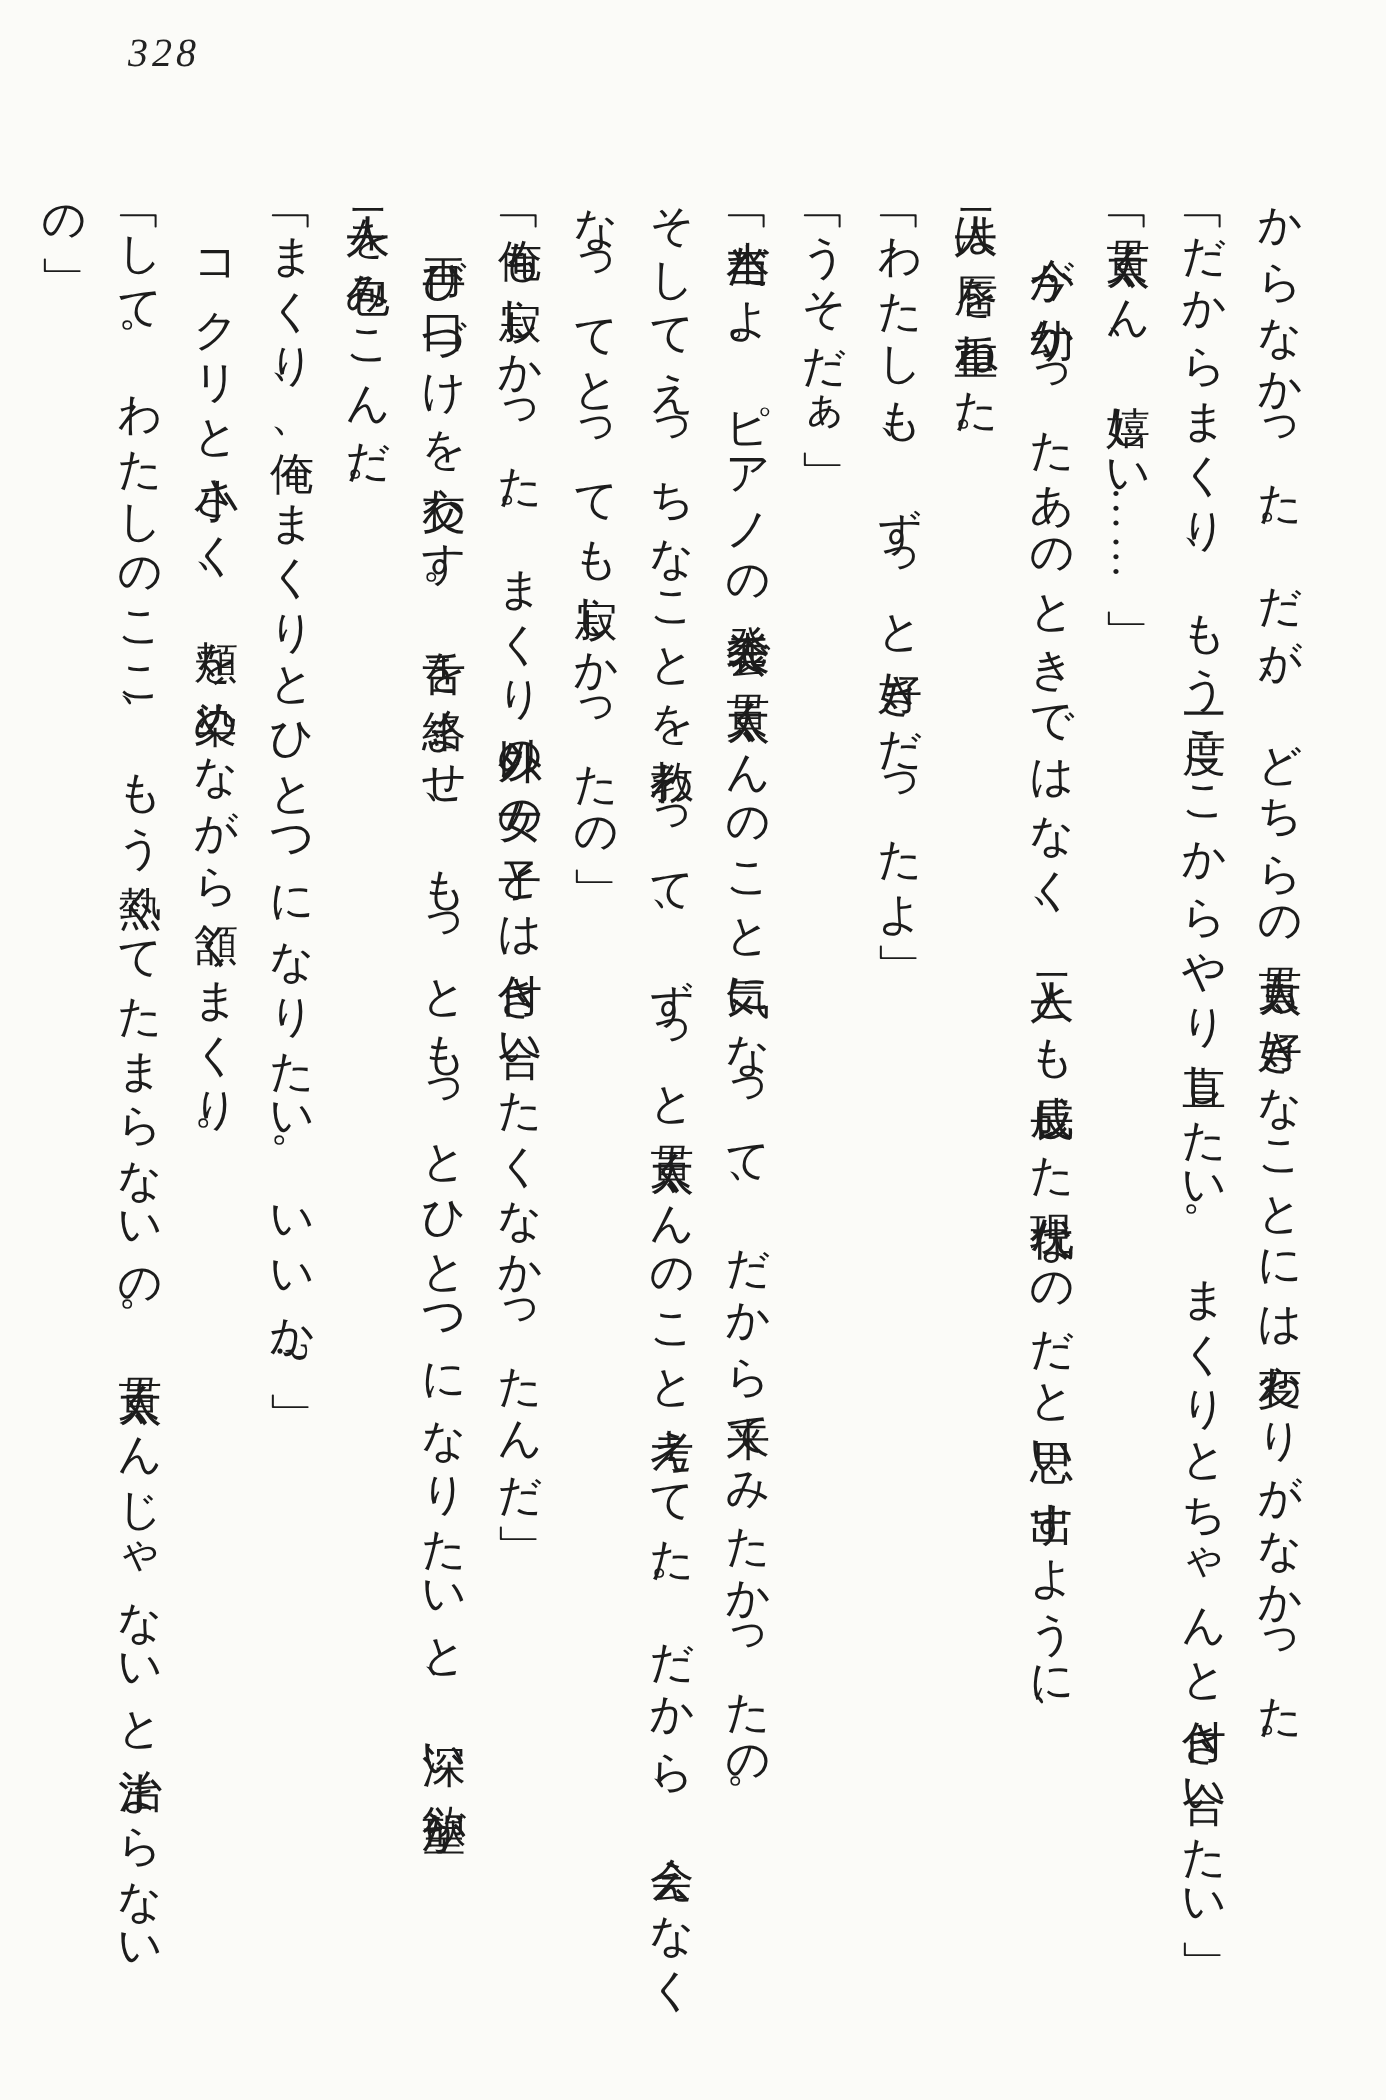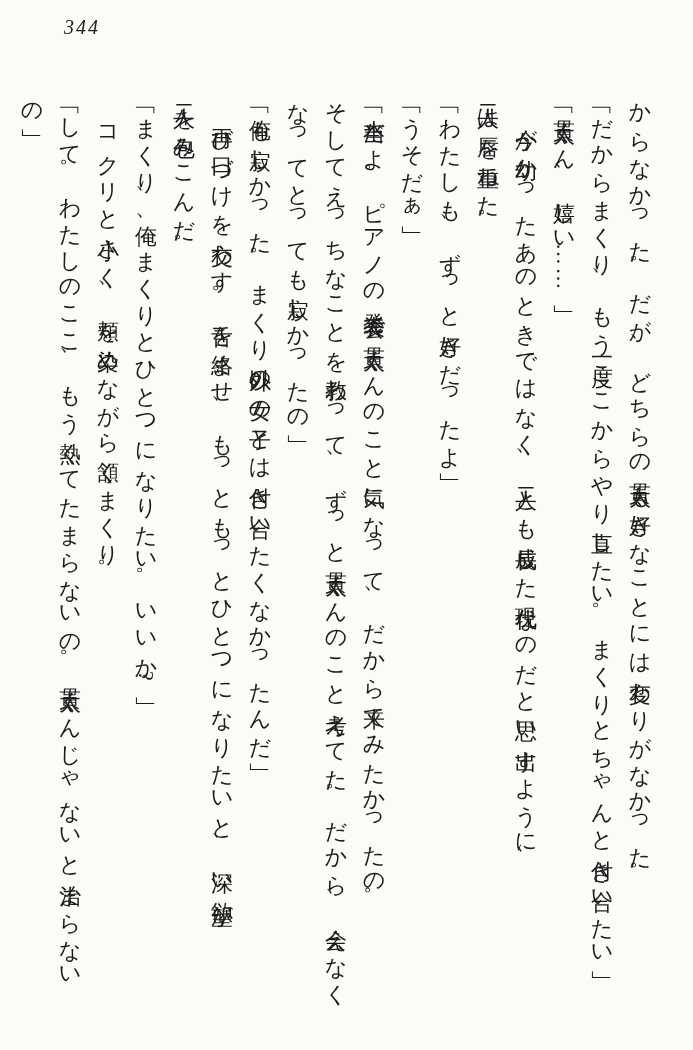--- a/index.html
+++ b/index.html
@@ -43,21 +43,21 @@
     overflow: visible;
   }
   .text-line.ind-0   { padding-top: 0; }
   .text-line.ind-half{ padding-top: 12px; }
   .text-line.ind-1   { padding-top: 24px; }
 </style>
 </head>
 <body>
 
 <div class="book-page">
-  <div class="page-number">344</div>
+  <div class="page-number">328</div>
   <div class="text-block">
       <div class="text-line ind-0">からなかった。だが、どちらの貫太も好きなことには変わりがなかった。</div>
       <div class="text-line ind-half">「だからまくり、もう一度ここからやり直したい。まくりとちゃんと付き合いたい」</div>
       <div class="text-line ind-half">「貫太くん、嬉しい……」</div>
       <div class="text-line ind-1">今が幼かったあのときではなく、二人とも成長した現代なのだと思い出すように、</div>
       <div class="text-line ind-0">二人は唇を重ねた。</div>
       <div class="text-line ind-half">「わたしも、ずっと好きだったよ」</div>
       <div class="text-line ind-half">「うそだぁ」</div>
       <div class="text-line ind-half">「本当だよ。ピアノの発表会で貫太くんのこと気になって、だから来てみたかったの。</div>
       <div class="text-line ind-0">そしてえっちなことを教わって、ずっと貫太くんのこと考えてた。だから、会えなく</div>

